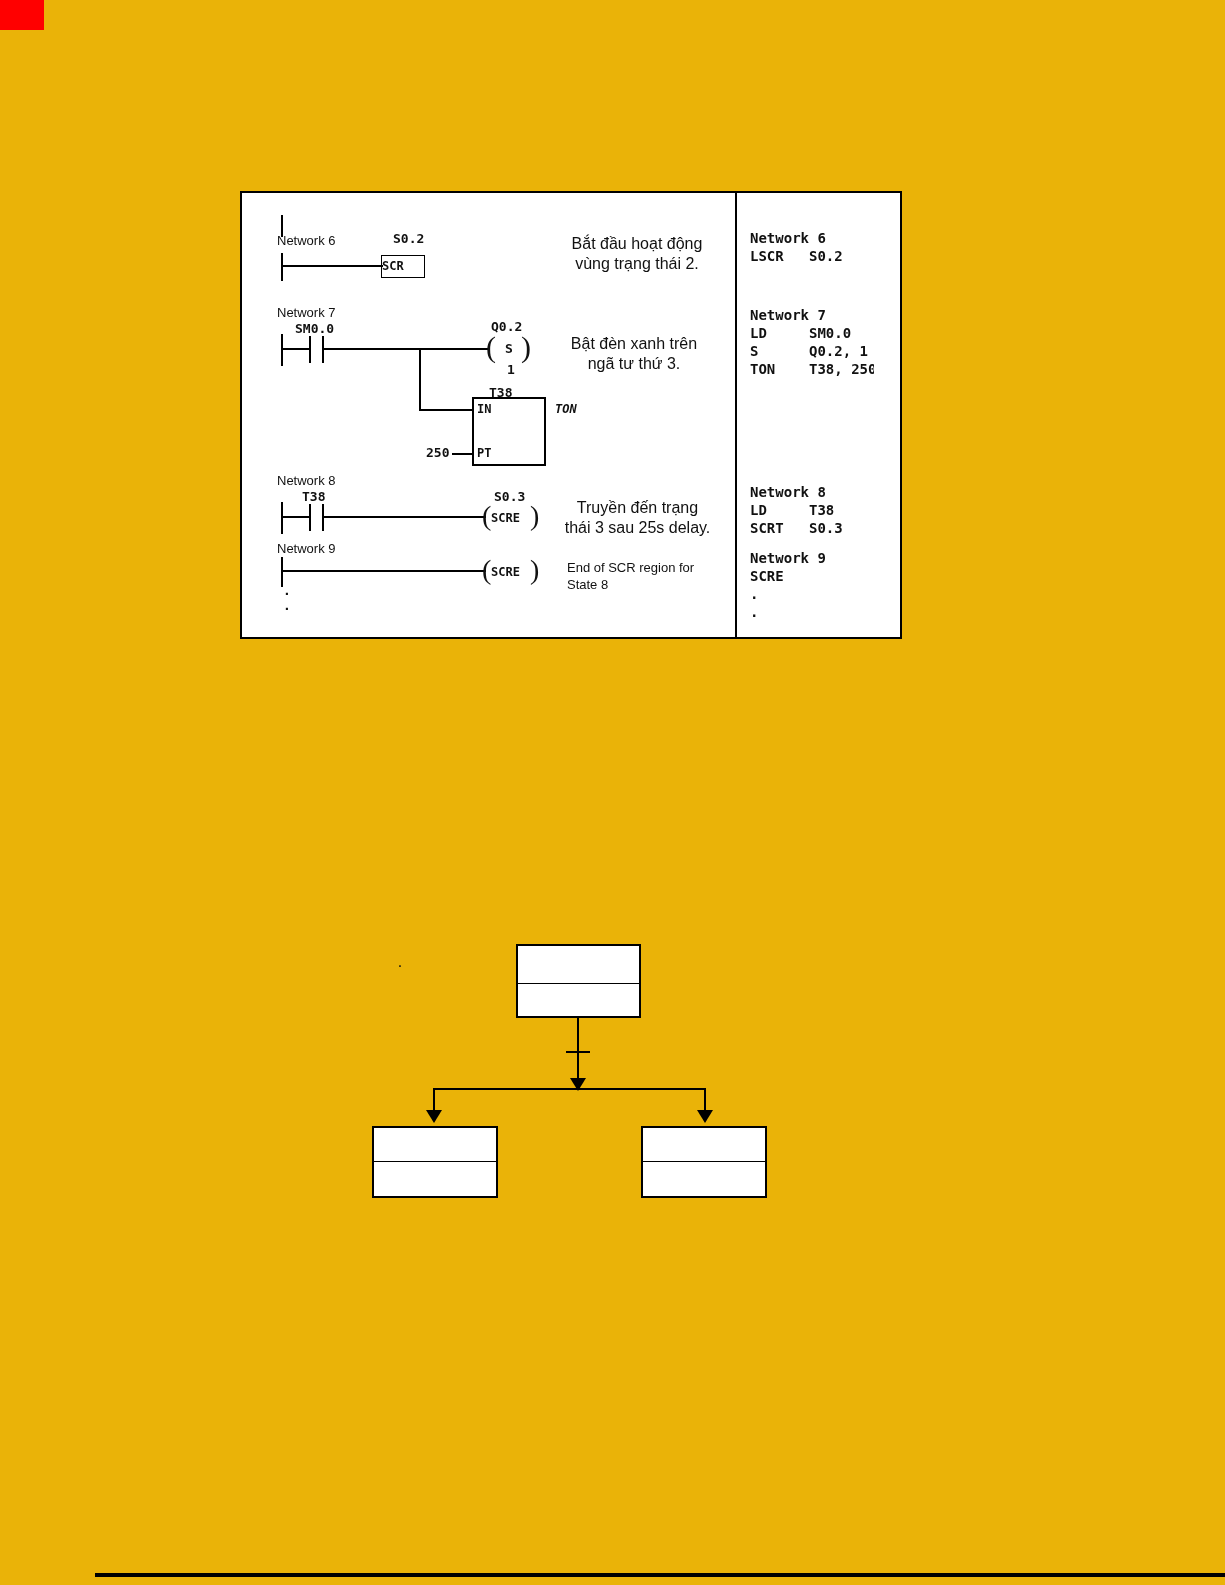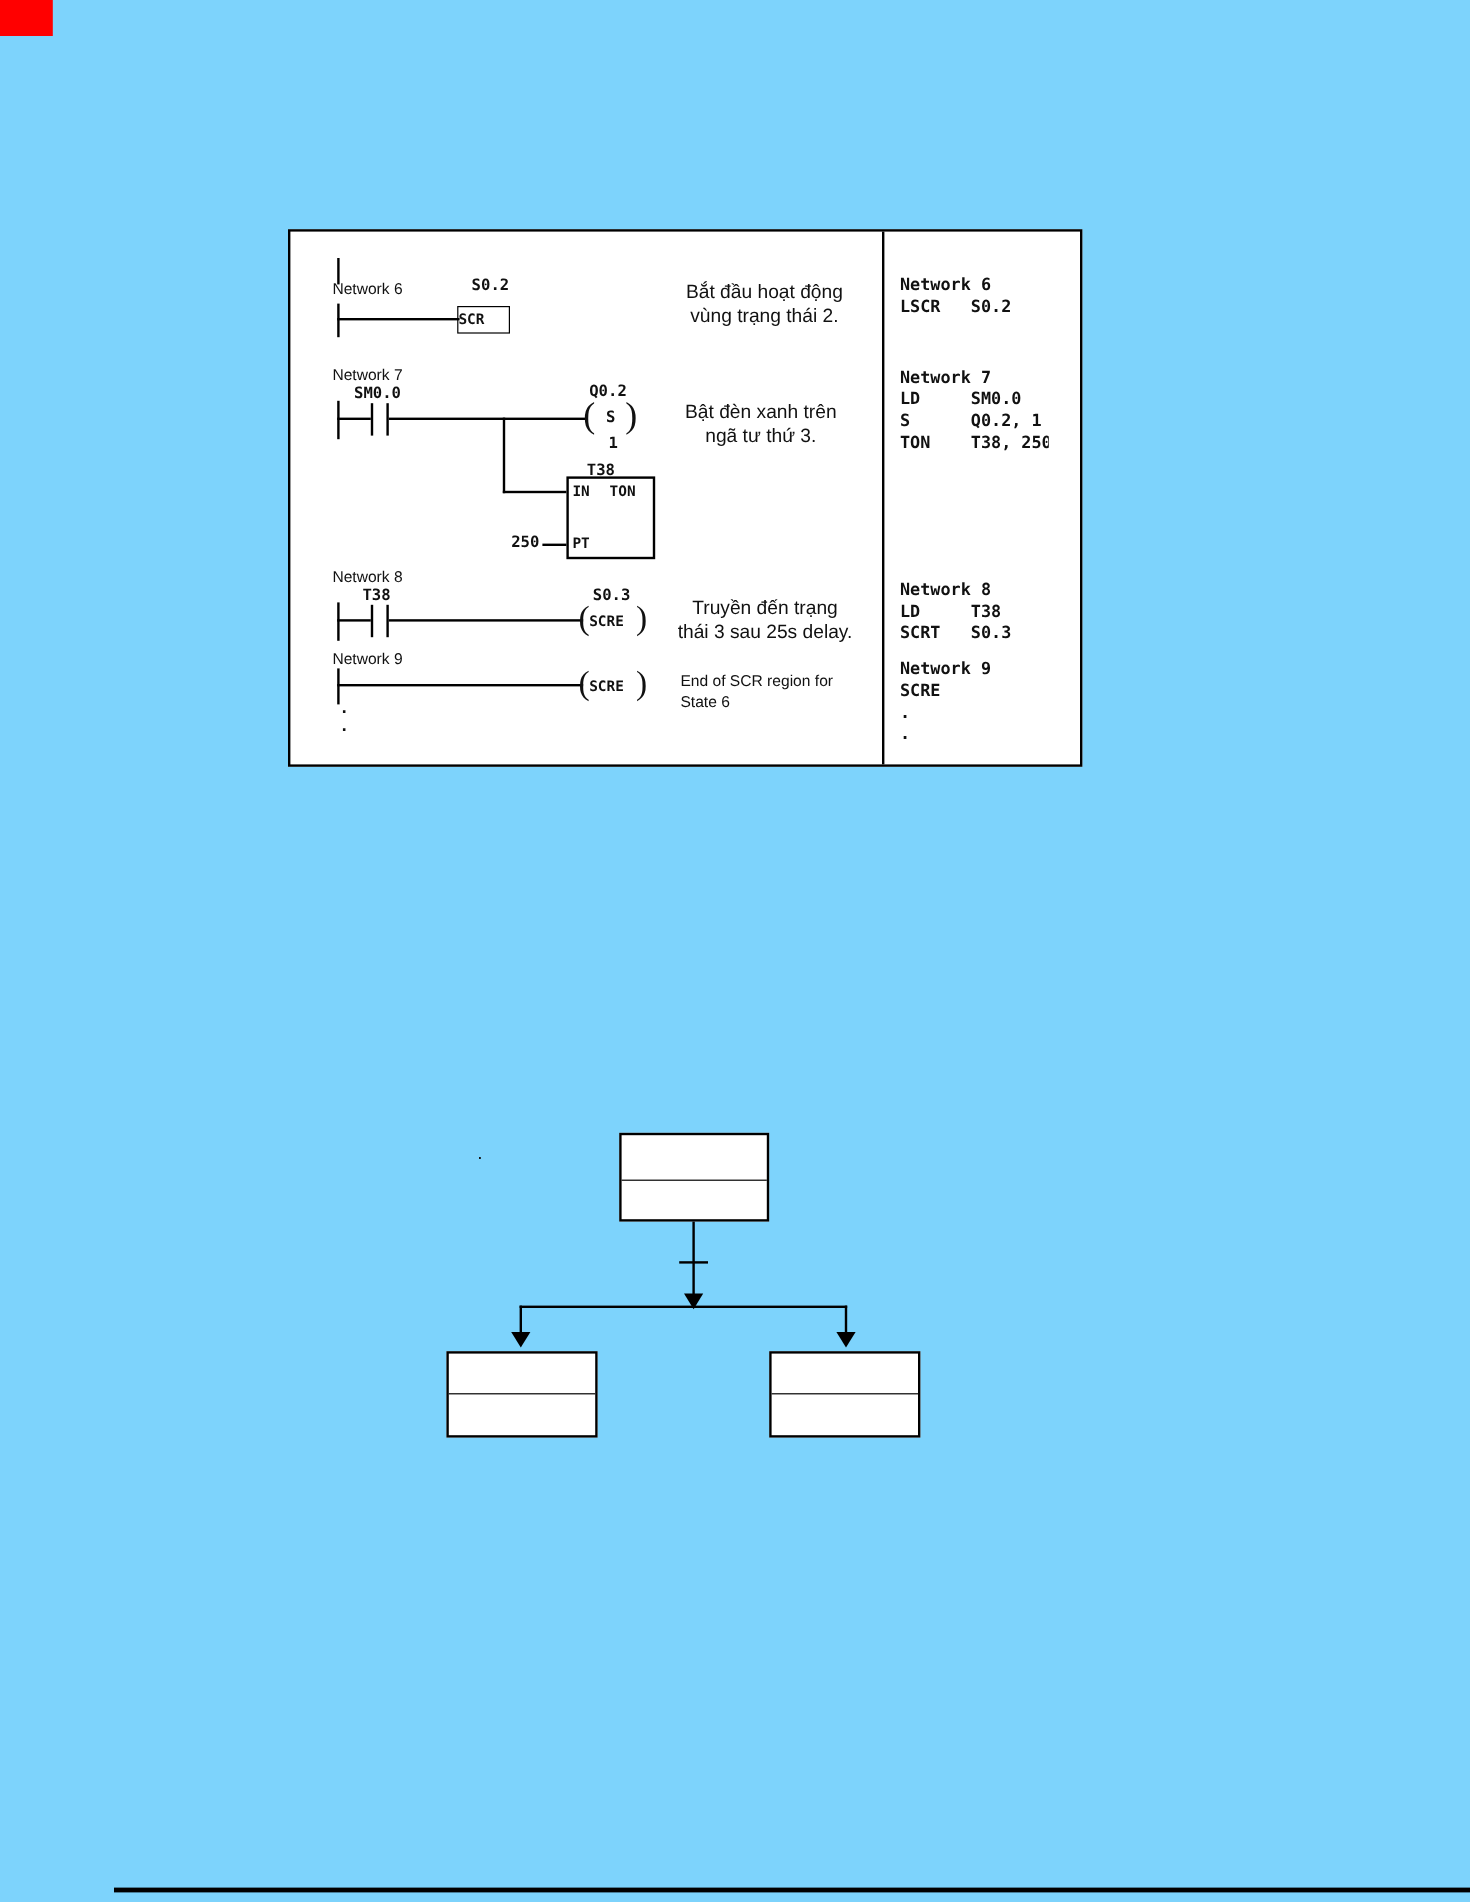--- a/index.html
+++ b/index.html
@@ -1,23 +1,23 @@
 <!DOCTYPE html>
 <html><head>
 <meta charset="utf-8">
 <style>
   html,body{margin:0;padding:0;background:#fff;}
-  .page{position:relative;width:1225px;height:1585px;background:#7dd3fc;color:#111;overflow:hidden;
+  .page{position:relative;width:1225px;height:1585px;background:#eab308;color:#111;overflow:hidden;
         font-family:"Liberation Sans",sans-serif;}
   .ln{position:absolute;background:#000;}
   .sans{position:absolute;font-family:"Liberation Sans",sans-serif;font-size:13px;color:#111;white-space:pre;}
   .mono{position:absolute;font-family:"DejaVu Sans Mono","Liberation Mono",monospace;font-size:13px;
         font-weight:bold;color:#111;white-space:pre;}
   .mono.small{font-size:12px;}
-  .italic{}
+  .italic{font-style:italic;margin-left:47px;}
   .stl{position:absolute;font-family:"DejaVu Sans Mono","Liberation Mono",monospace;font-size:14px;
        font-weight:bold;color:#111;line-height:18px;overflow:hidden;}
   .stl div{white-space:pre;}
   .viet{position:absolute;font-family:Liberation Sans, sans-serif;font-size:16px;color:#111;line-height:1.28;
         text-align:center;white-space:pre-line;}
   .note-sans{position:absolute;font-family:"Liberation Sans",sans-serif;font-size:13px;color:#111;
         line-height:1.3;white-space:pre-line;}
   .paren{position:absolute;font-family:"Liberation Serif",serif;font-size:30px;font-weight:400;color:#111;line-height:1;}
   .paren.sm{font-size:28px;}
   .box{position:absolute;border:2px solid #000;box-sizing:border-box;background:#fff;}
@@ -89,21 +89,21 @@
   <div class="mono" style="left:283px;top:583px">.</div>
   <div class="mono" style="left:283px;top:598px">.</div>
 
   <div class="viet" style="left:558px;top:234px;width:158px">Bắt đầu hoạt động
 vùng trạng thái 2.</div>
   <div class="viet" style="left:558px;top:334px;width:152px">Bật đèn xanh trên
 ngã tư thứ 3.</div>
   <div class="viet" style="left:550px;top:498px;width:175px">Truyền đến trạng
 thái 3 sau 25s delay.</div>
   <div class="note-sans" style="left:567px;top:560px;width:160px">End of SCR region for
-State 6</div>
+State 8</div>
 
   <div class="stl" style="left:750px;top:229px;width:150px">
     <div>Network 6</div>
     <div>LSCR   S0.2</div>
   </div>
   <div class="stl" style="left:750px;top:306px;width:124px">
     <div>Network 7</div>
     <div>LD     SM0.0</div>
     <div>S      Q0.2, 1</div>
     <div>TON    T38, 250</div>

